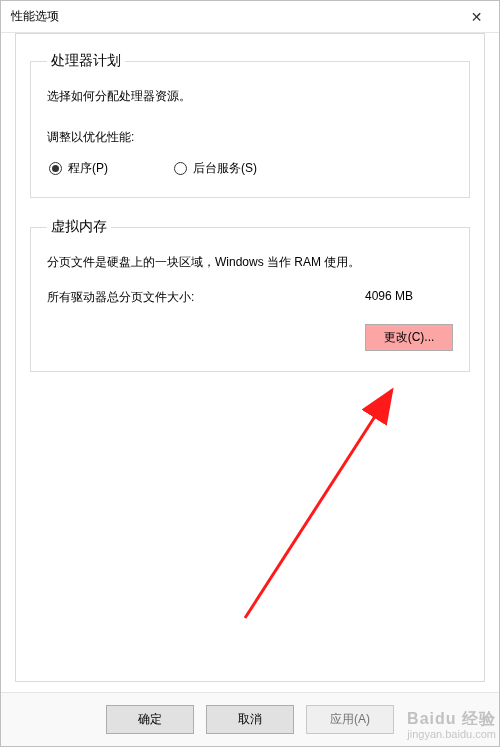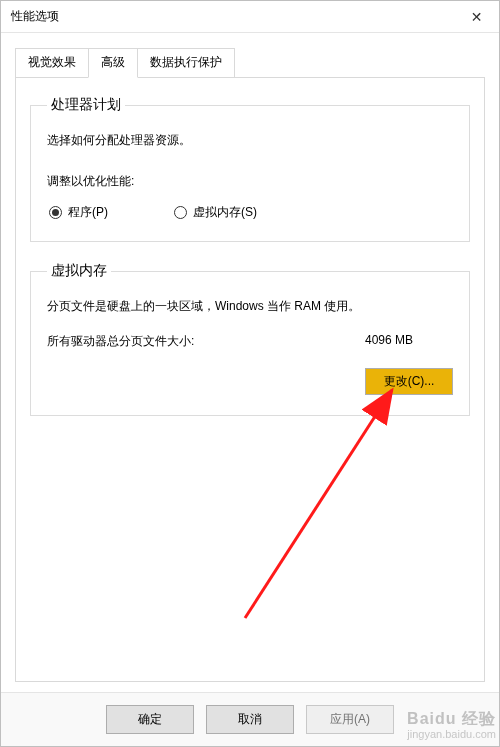--- a/index.html
+++ b/index.html
@@ -109,21 +109,21 @@
 
   .vm-row {
     display: flex;
     justify-content: space-between;
     margin: 18px 0 18px 0;
   }
   .vm-row .val { padding-right: 40px; }
   .btn-row { text-align: right; }
   .btn {
     border: 1px solid #adadad;
-    background: #eab308;
+    background: #fca5a5;
     padding: 4px 0;
     min-width: 88px;
     font-family: inherit;
     font-size: 12px;
     text-align: center;
     display: inline-block;
   }
 
   .footer {
     height: 54px;
@@ -165,46 +165,35 @@
 
 <div class="window">
 
   <div class="titlebar">
     <span class="title">性能选项</span>
     <div class="close">
       <span>✕</span>
     </div>
   </div>
 
-  <div class="tabs">
-    <div class="tab inactive">
-      <span>视觉效果</span>
-    </div>
-    <div class="tab active">
-      <span>高级</span>
-    </div>
-    <div class="tab inactive">
-      <span>数据执行保护</span>
-    </div>
-  </div>
 
   <div class="tab-panel">
 
     <fieldset class="group">
       <legend>处理器计划</legend>
       <div class="desc">选择如何分配处理器资源。</div>
       <div class="label-row">调整以优化性能:</div>
       <div class="radio-row">
         <label class="radio">
           <span class="dot checked"></span>
           <span>程序(P)</span>
         </label>
         <label class="radio">
           <span class="dot"></span>
-          <span>虚拟内存(S)</span>
+          <span>后台服务(S)</span>
         </label>
       </div>
     </fieldset>
 
     <fieldset class="group">
       <legend>虚拟内存</legend>
       <div class="desc" style="margin-bottom:6px">分页文件是硬盘上的一块区域，Windows 当作 RAM 使用。</div>
       <div class="vm-row">
         <span>所有驱动器总分页文件大小:</span>
         <span class="val">4096 MB</span>

